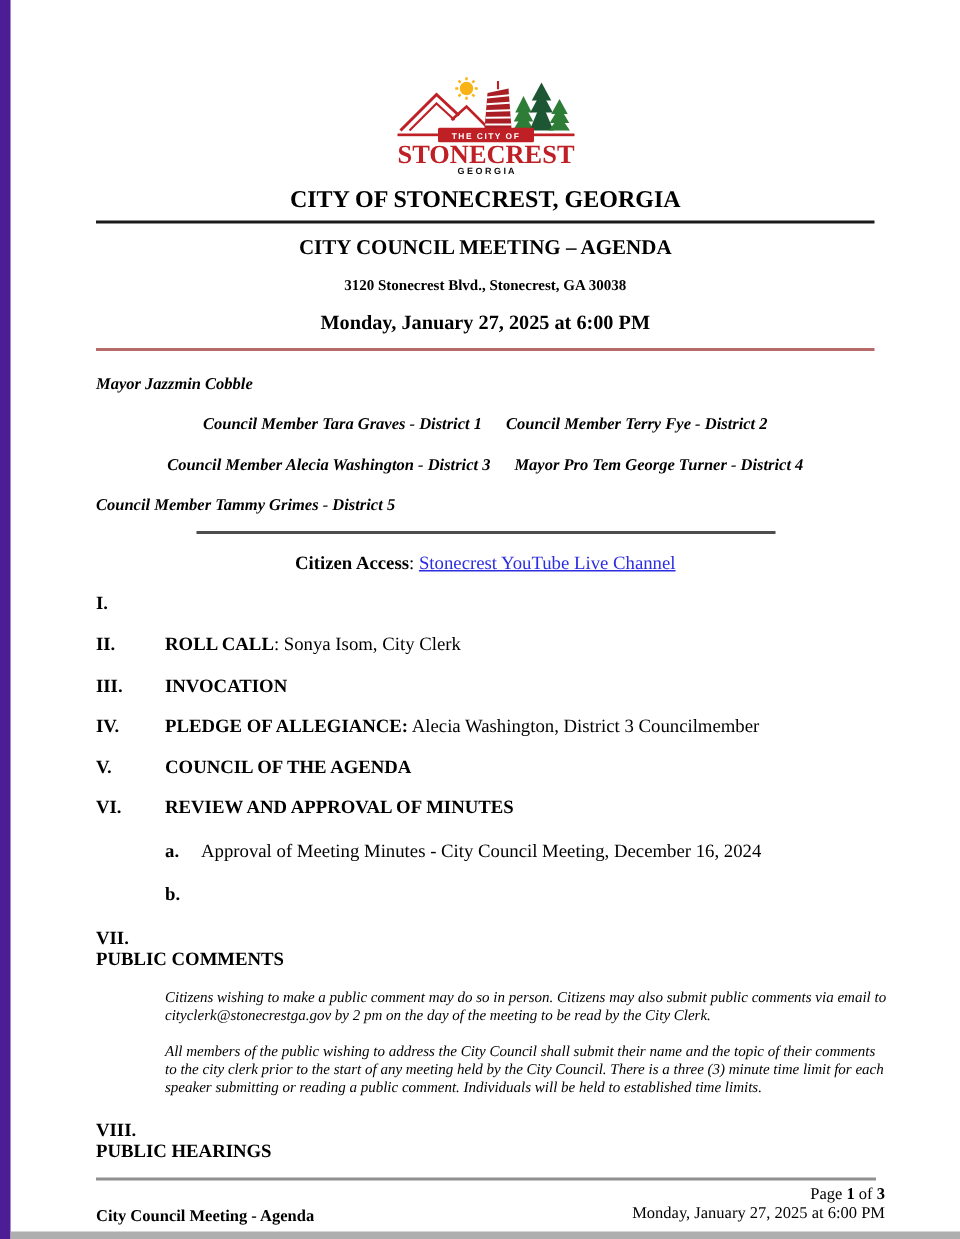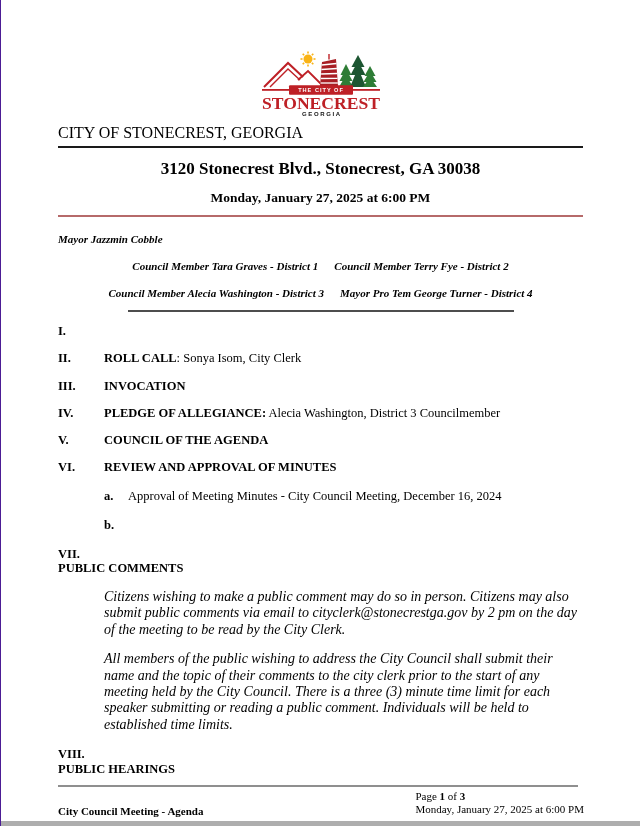--- a/index.html
+++ b/index.html
@@ -6,41 +6,42 @@
   .page {
     position: relative;
     width: 640px;
     height: 826px;
     margin: 0;
     background: #ffffff;
     font-family: "Liberation Serif", serif;
     color: #000000;
     overflow: hidden;
     box-sizing: border-box;
-    border-left: 1px solid #4c1d95;
+    border-left: 7px solid #4c1d95;
   }
   .bottom-edge {
     position: absolute;
     left: 0; right: 0; bottom: 0;
     height: 5px;
     background: #aeaeae;
   }
   .content { padding: 50px 57px 0 57px; }
 
   
   .logo-wrap { text-align: center; margin: 0 0 3px 0; }
   .title-main {
     margin: 0;
     font-size: 16px;
-    font-weight: normal;
+    font-weight: bold;
+    text-align: center;
     line-height: 1.1;
   }
   .rule-black { border: none; border-top: 2px solid #1a1a1a; margin: 4px 0 0 0; }
   .title-sub  { font-size: 14px;   font-weight: bold; text-align: center; margin-top: 9px; }
-  .title-addr { font-size: 17px; font-weight: bold; text-align: center; margin-top: 11px; }
+  .title-addr { font-size: 10px; font-weight: bold; text-align: center; margin-top: 11px; }
   .title-date { font-size: 13.5px; font-weight: bold; text-align: center; margin-top: 11px; }
   .rule-red { border: none; border-top: 2px solid #b66a6a; margin: 9px 0 0 0; }
 
   
   .officials { font-size: 11px; font-weight: bold; font-style: italic; text-align: left; }
   .official-mayor { margin-top: 16px; }
   .officials-row { display: flex; justify-content: center; gap: 16px; margin-top: 15px; }
   .official-last { margin-top: 15px; }
   .sep-gray { width: 386px; border: none; border-top: 2px solid #4d4d4d; margin: 11px auto 0 auto; }
 
@@ -51,32 +52,32 @@
 
   
   .agenda-item { display: flex; font-size: 12.5px; line-height: 1.18; margin-top: 12.5px; }
   .agenda-num { width: 46px; flex-shrink: 0; font-weight: bold; }
   .agenda-label { font-weight: bold; }
   .sub-item { display: flex; font-size: 12.5px; line-height: 1.18; margin: 14px 0 0 46px; }
   .sub-letter { width: 24px; flex-shrink: 0; font-weight: bold; }
   .pc-para {
     margin: 13px 0 0 46px;
     width: 482px;
-    font-size: 14px;
+    font-size: 10px;
     font-style: italic;
     line-height: 1.17;
   }
   .spacer-vii { margin-top: 14px; flex-direction: column; }
 
   
   .footer { position: absolute; left: 57px; bottom: 9px; width: 526px; font-size: 11px; }
   .footer-rule { border: none; border-top: 2px solid #8f8f8f; margin: 0 6px 3px 0; }
   .footer-row { display: flex; justify-content: space-between; align-items: flex-end; }
   .footer-left { font-weight: bold; text-align: right; }
-  .footer-right { line-height: 1.25; }
+  .footer-right { text-align: right; line-height: 1.25; }
   .b { font-weight: bold; }
 </style>
 </head>
 <body>
 
 <div class="page">
   <div class="content">
 
     <div class="logo-wrap">
       <svg width="130" height="67" viewBox="0 0 130 67">
@@ -134,37 +135,42 @@
           <rect x="33" y="35.2" width="64" height="9.6" fill="#be2026" rx="1"></rect>
           <text x="65" y="42.4" text-anchor="middle" font-family="Liberation Sans, sans-serif" font-size="5.6" font-weight="bold" letter-spacing="1" fill="#ffffff">THE CITY OF</text>
         </g>
         <text x="65" y="58.5" text-anchor="middle" font-family="Liberation Serif, serif" font-size="17.5" font-weight="bold" fill="#be2026" textLength="118" lengthAdjust="spacingAndGlyphs">STONECREST</text>
         <text x="65" y="66" text-anchor="middle" font-family="Liberation Sans, sans-serif" font-size="6" font-weight="bold" fill="#111111">G E O R G I A</text>
       </svg>
     </div>
 
     <h1 class="title-main">CITY OF STONECREST, GEORGIA</h1>
     <hr class="rule-black">
+    <div class="title-sub">CITY COUNCIL MEETING – AGENDA</div>
     <div class="title-addr">3120 Stonecrest Blvd., Stonecrest, GA 30038</div>
     <div class="title-date">Monday, January 27, 2025 at 6:00 PM</div>
     <hr class="rule-red">
 
     <div class="officials">
       <div class="official-mayor">Mayor Jazzmin Cobble</div>
       <div class="officials-row">
         <span>Council Member Tara Graves - District 1</span>
         <span>Council Member Terry Fye - District 2</span>
       </div>
       <div class="officials-row">
         <span>Council Member Alecia Washington - District 3</span>
         <span>Mayor Pro Tem George Turner - District 4</span>
       </div>
+      <div class="official-last">Council Member Tammy Grimes - District 5</div>
     </div>
     <hr class="sep-gray">
 
+    <div class="citizen">
+      <span class="citizen-label">Citizen Access</span><span>: </span><a class="link">Stonecrest YouTube Live Channel</a>
+    </div>
 
     <div class="agenda-item">
       <span class="agenda-num">I.</span>
     </div>
     <div class="agenda-item">
       <span class="agenda-num">II.</span>
       <span><span class="agenda-label">ROLL CALL</span><span>: Sonya Isom, City Clerk</span></span>
     </div>
     <div class="agenda-item">
       <span class="agenda-num">III.</span>

